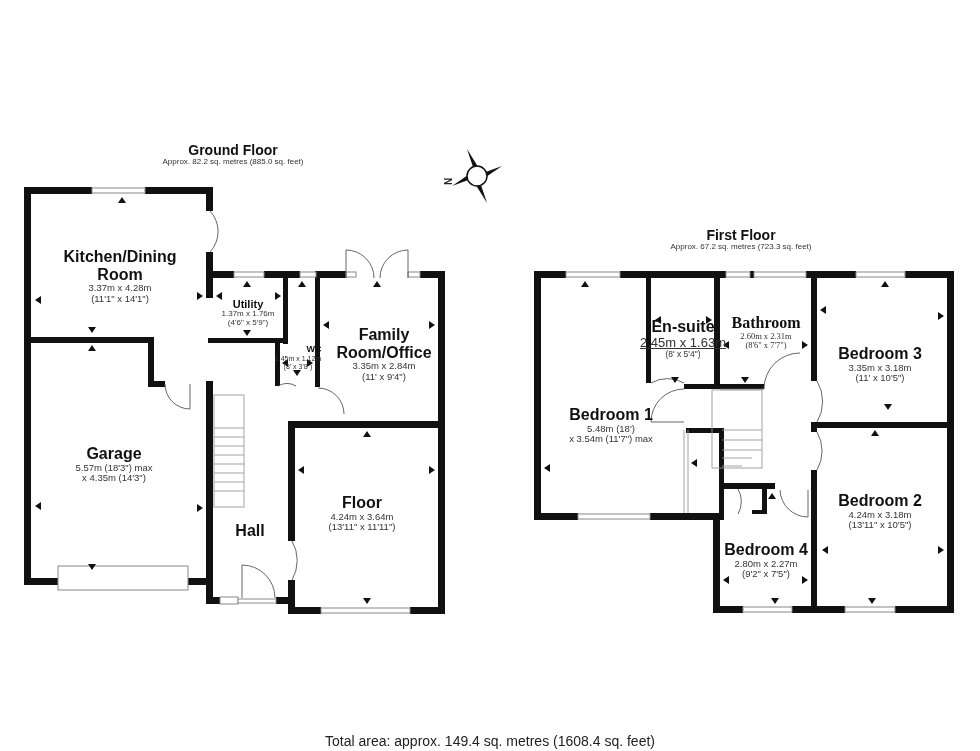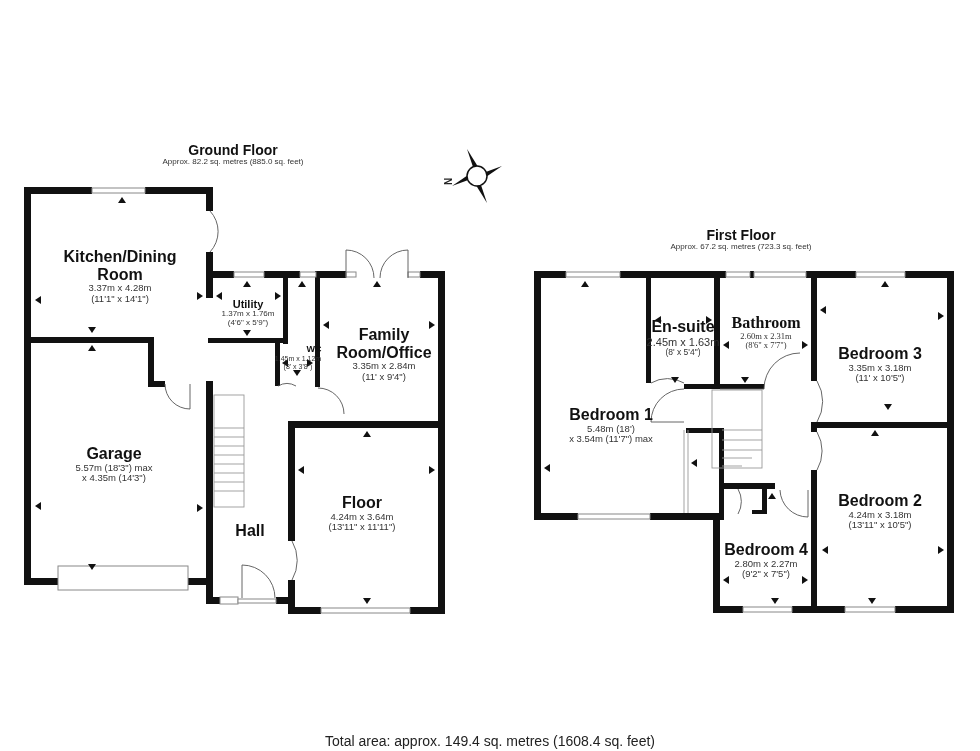--- a/index.html
+++ b/index.html
@@ -262,21 +262,21 @@
 </div>
 
 <div class="lbl" style="left:611px;top:406px;">
   <div class="rname">Bedroom 1</div>
   <div class="rdim">5.48m (18')</div>
   <div class="rdim">x 3.54m (11'7") max</div>
 </div>
 
 <div class="lbl" style="left:683px;top:318px;">
   <div class="rname">En-suite</div>
-  <div class="rdim" style="font-size:11px;">2.45m x 1.63m</div>
+  <div class="rdim" style="font-size:13px;text-decoration:underline;">2.45m x 1.63m</div>
   <div class="rdim" style="font-size:8.5px;">(8' x 5'4")</div>
 </div>
 
 <div class="lbl" style="left:766px;top:314px;font-family:Liberation Serif, serif;">
   <div class="rname">Bathroom</div>
   <div class="rdim" style="font-size:8.5px;">2.60m x 2.31m</div>
   <div class="rdim" style="font-size:8.5px;">(8'6" x 7'7")</div>
 </div>
 
 <div class="lbl" style="left:880px;top:345px;">

